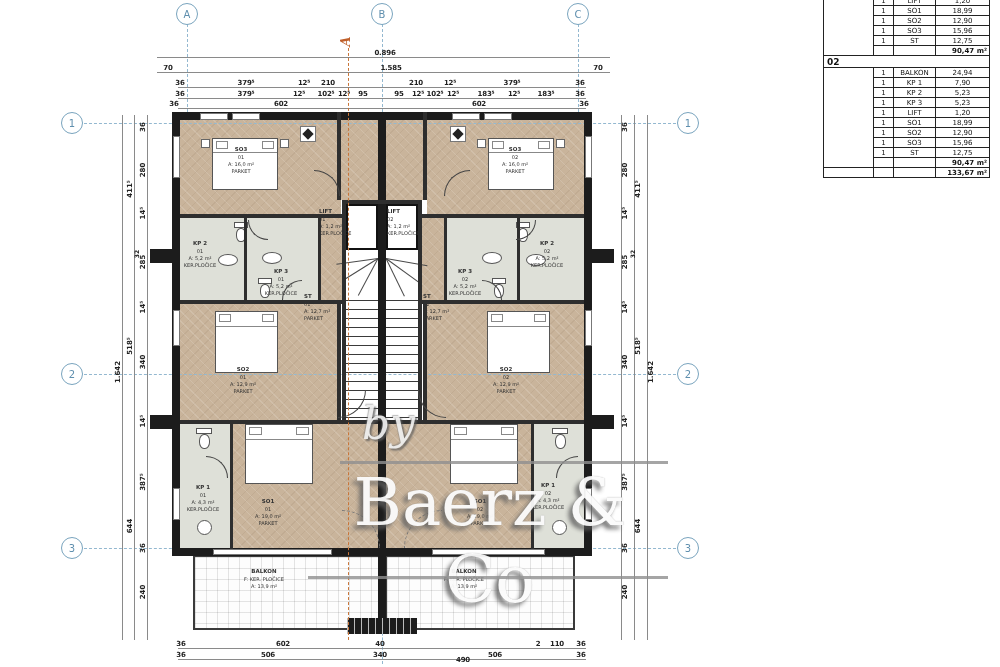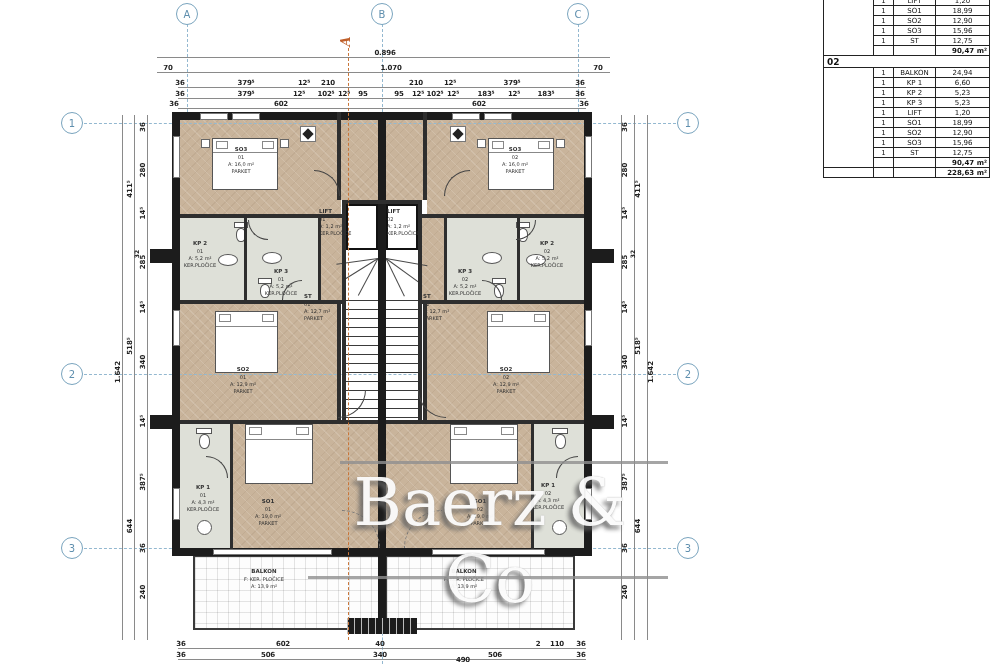--- a/index.html
+++ b/index.html
@@ -347,21 +347,21 @@
   <div class="dline" style="left:178px;top:659px;width:408px;height:1px"></div>
   <div class="dline" style="left:122px;top:115px;width:1px;height:525px"></div>
   <div class="dline" style="left:134px;top:115px;width:1px;height:525px"></div>
   <div class="dline" style="left:147px;top:115px;width:1px;height:525px"></div>
   <div class="dline" style="left:621px;top:115px;width:1px;height:525px"></div>
   <div class="dline" style="left:634px;top:115px;width:1px;height:525px"></div>
   <div class="dline" style="left:647px;top:115px;width:1px;height:525px"></div>
 
   <span class="dim" style="left:385px;top:49px">0.896</span>
   <span class="dim" style="left:168px;top:64px">70</span>
-  <span class="dim" style="left:391px;top:64px">1.070</span>
+  <span class="dim" style="left:391px;top:64px">1.585</span>
   <span class="dim" style="left:598px;top:64px">70</span>
   <span class="dim" style="left:180px;top:79px">36</span>
   <span class="dim" style="left:246px;top:79px">379⁵</span>
   <span class="dim" style="left:304px;top:79px">12⁵</span>
   <span class="dim" style="left:328px;top:79px">210</span>
   <span class="dim" style="left:416px;top:79px">210</span>
   <span class="dim" style="left:450px;top:79px">12⁵</span>
   <span class="dim" style="left:512px;top:79px">379⁵</span>
   <span class="dim" style="left:580px;top:79px">36</span>
   <span class="dim" style="left:180px;top:90px">36</span>
@@ -477,21 +477,21 @@
           </tr>
     <tr>
       <td class="lc" rowspan="10"></td>
       <td>1</td>
             <td>BALKON</td>
             <td>24,94</td>
     </tr>
     <tr>
             <td>1</td>
             <td>KP 1</td>
-            <td>6,60</td>
+            <td>7,90</td>
           </tr>
     <tr>
             <td>1</td>
             <td>KP 2</td>
             <td>5,23</td>
           </tr>
     <tr>
             <td>1</td>
             <td>KP 3</td>
             <td>5,23</td>
@@ -523,25 +523,26 @@
           </tr>
     <tr>
             <td></td>
             <td></td>
             <td class="tot">90,47 m²</td>
           </tr>
     <tr>
             <td></td>
             <td></td>
             <td></td>
-            <td class="tot">228,63 m²</td>
+            <td class="tot">133,67 m²</td>
           </tr>
   </tbody>
       </table>
   </div>
 
   <div id="wm">
+    <div class="wmtxt" id="wm-by">by</div>
     <div class="wmline" style="left:340px;top:461px;width:328px"></div>
     <div class="wmtxt" id="wm-brand">Baerz &amp; Co</div>
     <div class="wmline" style="left:308px;top:576px;width:360px"></div>
   </div>
 
 </div>
 
 </body></html>

